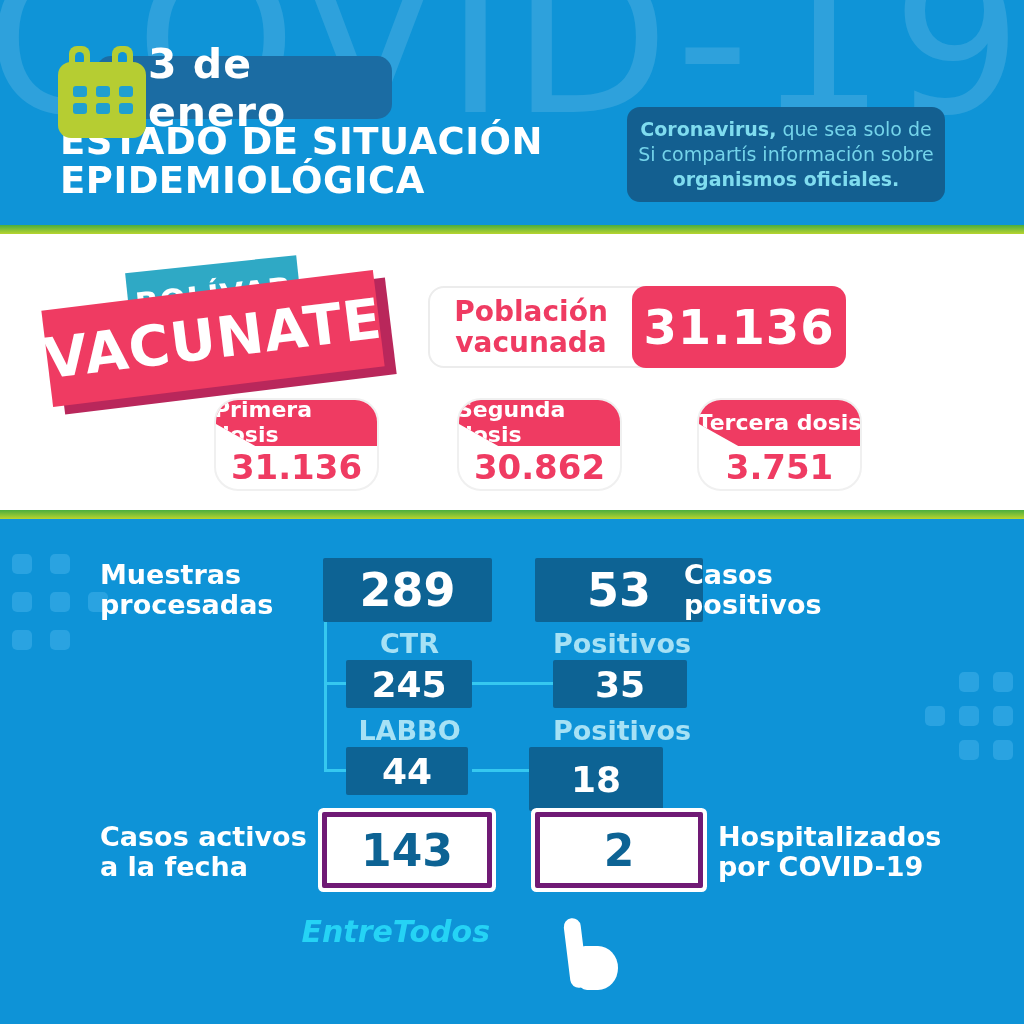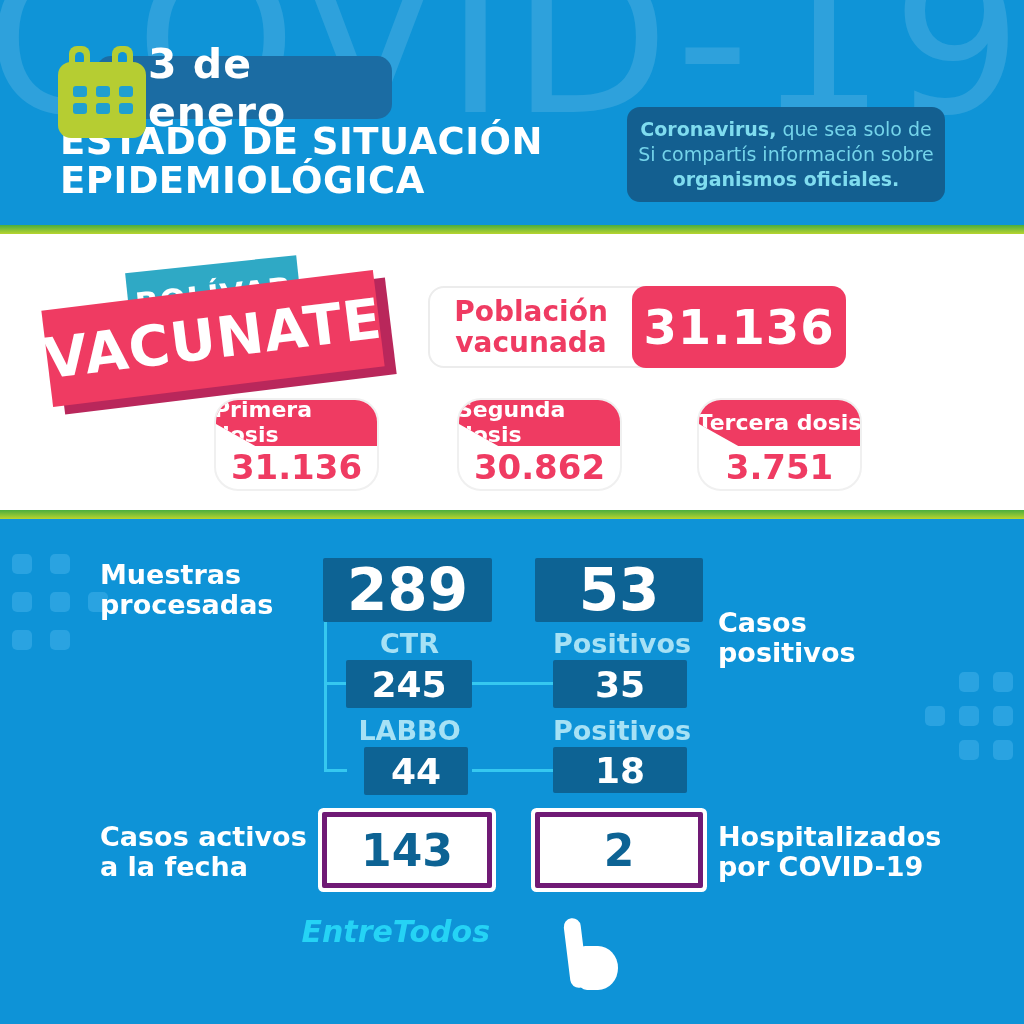--- a/index.html
+++ b/index.html
@@ -69,21 +69,21 @@
   .deco{position:absolute;display:grid;grid-template-columns:repeat(3,20px);grid-auto-rows:20px;gap:18px;}
   .deco div{background:#2aa3e1;border-radius:5px;}
   .deco-left{left:12px;top:554px;}
   .deco-right{left:925px;top:672px;gap:14px;}
 
   .wlabel{position:absolute;color:#fff;font-weight:800;font-size:27px;line-height:30px;}
   .r{text-align:left;} .l{text-align:left;}
 
   .box-dark{position:absolute;background:#0d6394;border-radius:2px;display:flex;align-items:center;
     justify-content:center;color:#fff;font-weight:800;}
-  .big{font-size:58px;} .mid{font-size:36px;}
+  .big{font-size:46px;} .mid{font-size:36px;}
 
   .plabel{position:absolute;color:#a6e1f5;font-weight:800;font-size:27px;text-align:center;}
 
   .conn{position:absolute;background:#35c8f0;}
 
   .box-light{position:absolute;background:#fff;border:5px solid #701a75;box-shadow:0 0 0 4px #ffffff;
     display:flex;align-items:center;justify-content:center;color:#0d6394;font-weight:800;font-size:44px;
     box-sizing:border-box;border-radius:2px;}
 
   .hashtag{position:absolute;left:240px;top:913px;width:250px;text-align:right;color:#25d3f5;
@@ -192,40 +192,40 @@
     <div style="grid-column:2;grid-row:3;"></div>
       <div style="grid-column:3;grid-row:3;"></div>
   </div>
 
   <div class="wlabel r" style="left:100px;top:560px;width:210px;">
     <div>Muestras</div>
     <div>procesadas</div>
   </div>
   <div class="box-dark big" style="left:323px;top:558px;width:169px;height:64px;">289</div>
   <div class="box-dark big" style="left:535px;top:558px;width:168px;height:64px;">53</div>
-  <div class="wlabel l" style="left:718px;top:560px;width:220px;margin-top:48px;">
+  <div class="wlabel l" style="left:684px;top:560px;width:220px;">
     <div>Casos</div>
     <div>positivos</div>
   </div>
 
   <div class="conn" style="left:324px;top:622px;width:3px;height:150px;"></div>
   <div class="conn" style="left:324px;top:682px;width:23px;height:3px;"></div>
   <div class="conn" style="left:472px;top:682px;width:81px;height:3px;"></div>
   <div class="conn" style="left:324px;top:769px;width:23px;height:3px;"></div>
   <div class="conn" style="left:472px;top:769px;width:81px;height:3px;"></div>
 
   <div class="plabel" style="left:346px;top:628px;width:127px;">CTR</div>
   <div class="box-dark mid" style="left:346px;top:660px;width:126px;height:48px;">245</div>
   <div class="plabel" style="left:553px;top:628px;width:134px;">Positivos</div>
   <div class="box-dark mid" style="left:553px;top:660px;width:134px;height:48px;">35</div>
 
   <div class="plabel" style="left:346px;top:715px;width:127px;">LABBO</div>
-  <div class="box-dark mid" style="left:364px;top:747px;width:104px;height:48px;">44</div>
+  <div class="box-dark mid" style="left:346px;top:747px;width:122px;height:48px;">44</div>
   <div class="plabel" style="left:553px;top:715px;width:134px;">Positivos</div>
-  <div class="box-dark mid" style="left:553px;top:747px;width:134px;height:46px;text-align:right;">18</div>
+  <div class="box-dark mid" style="left:529px;top:747px;width:134px;height:64px;text-align:right;">18</div>
 
   <div class="wlabel r" style="left:100px;top:822px;width:208px;">
     <div>Casos activos</div>
     <div>a la fecha</div>
   </div>
   <div class="box-light" style="left:322px;top:812px;width:170px;height:76px;">143</div>
   <div class="box-light" style="left:535px;top:812px;width:168px;height:76px;">2</div>
   <div class="wlabel l" style="left:718px;top:822px;width:280px;">
     <div>Hospitalizados</div>
     <div>por COVID-19</div>

